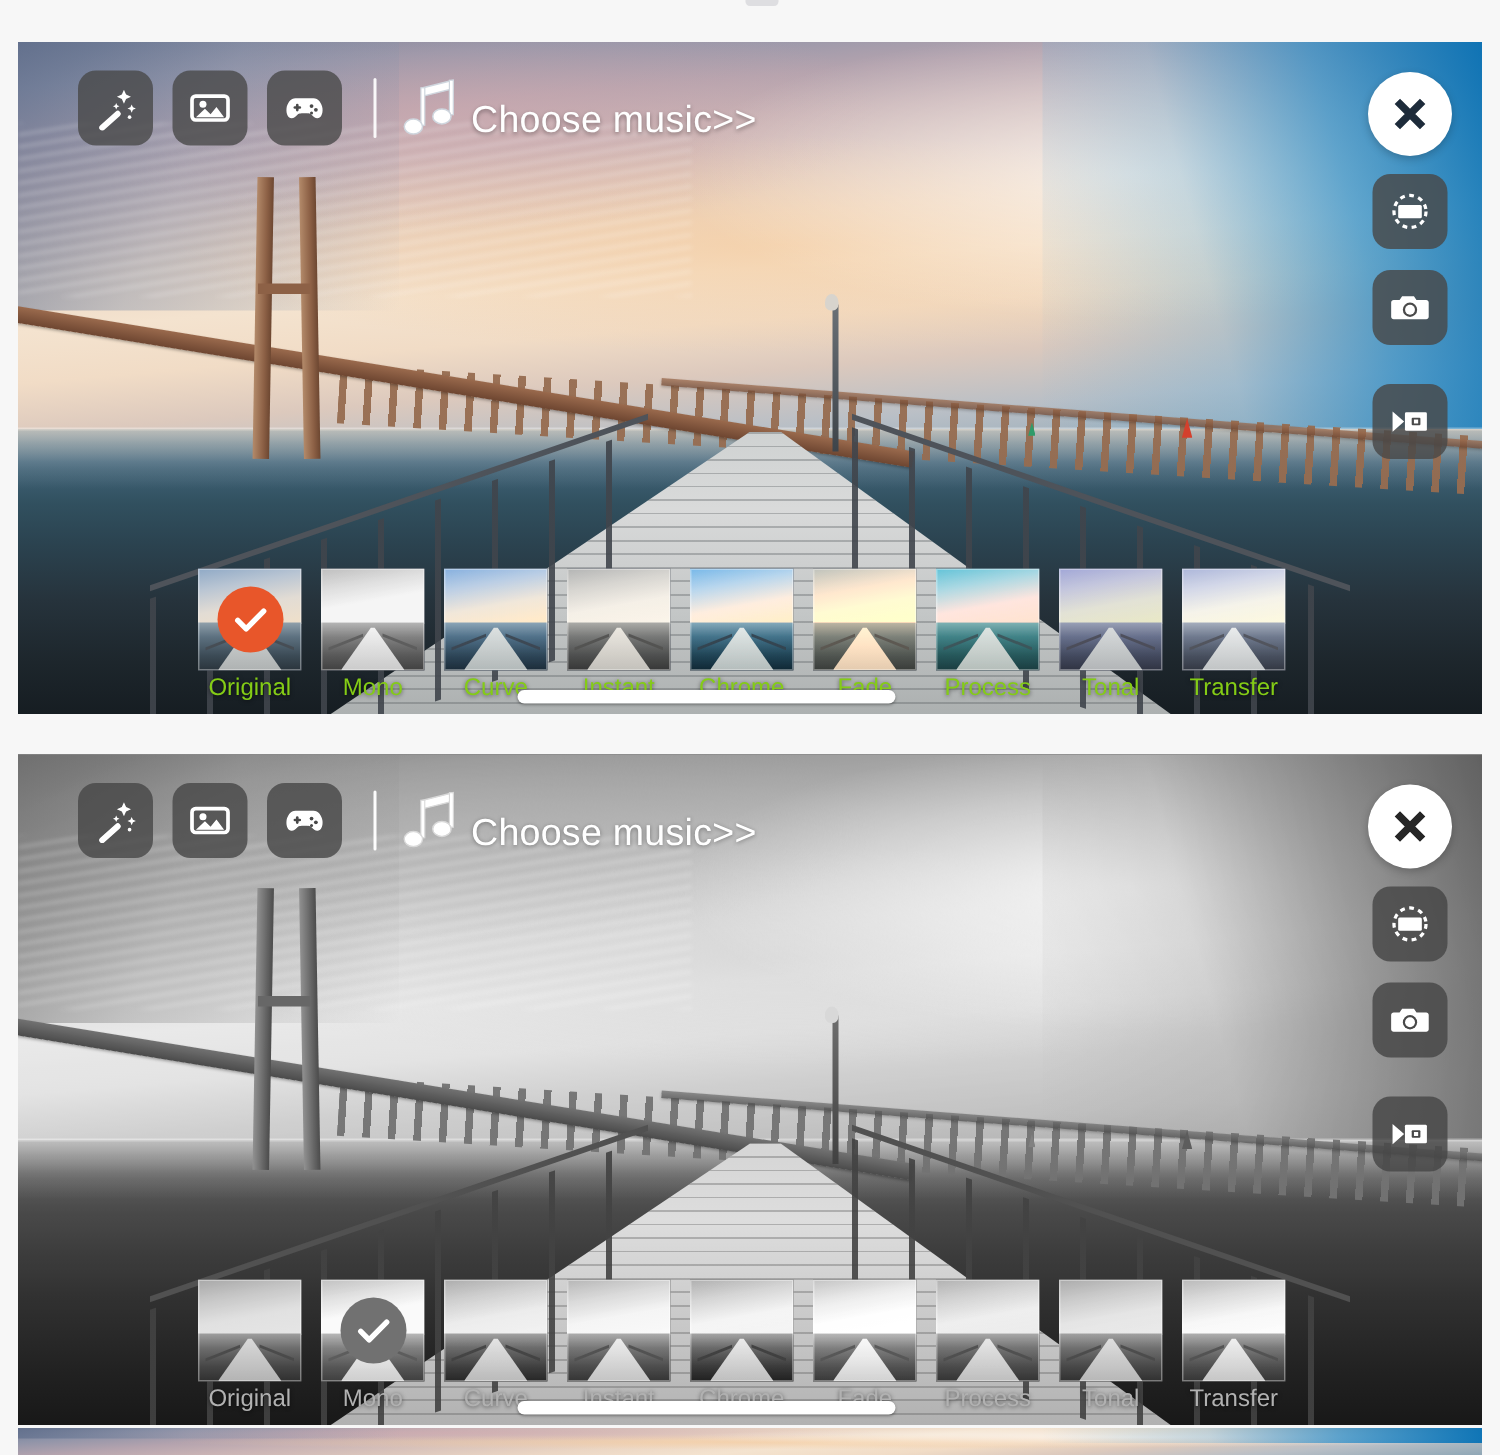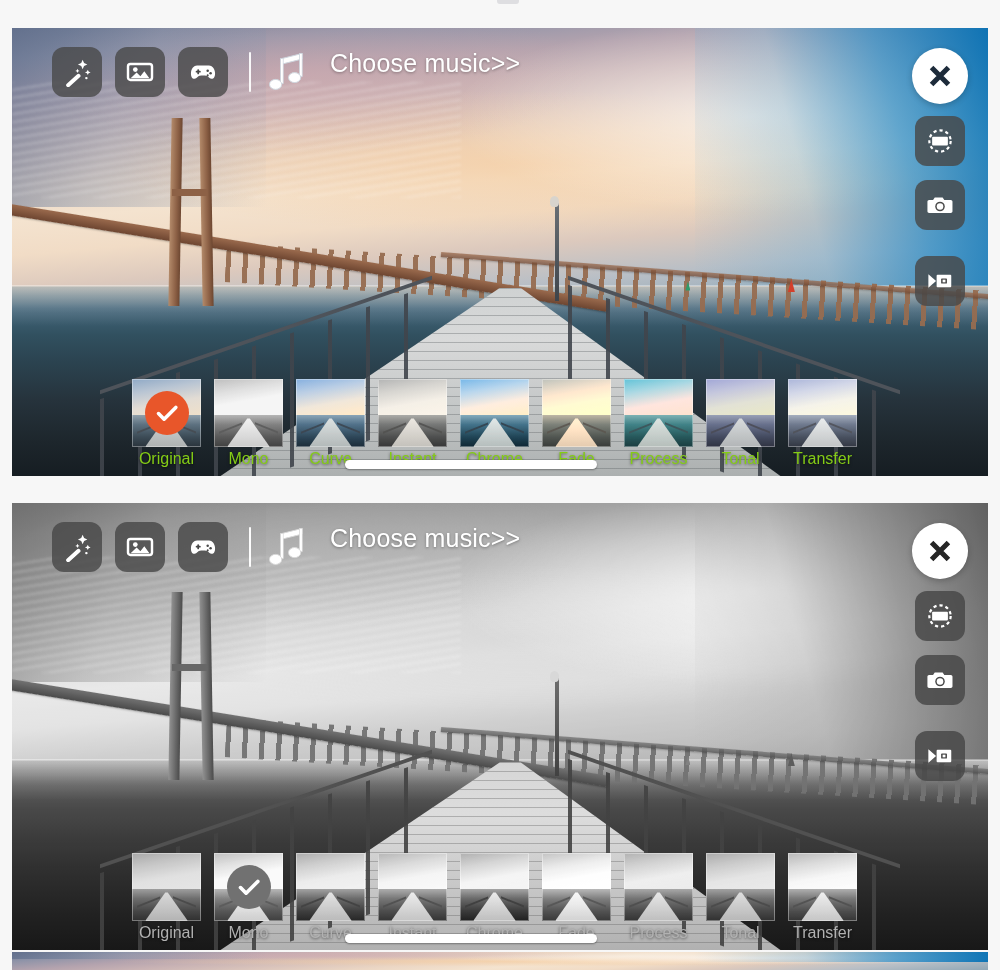--- a/index.html
+++ b/index.html
@@ -256,22 +256,22 @@
     cursor: pointer;
   }
   .tool-btn svg { width: 30px; height: 30px; display: block; }
   .tb-divider {
     width: 2px; height: 40px;
     background: rgba(255,255,255,.92);
     margin-left: 8px; margin-right: 2px;
     border-radius: 1px;
   }
   .music-wrap {
-    display: flex; align-items: flex-start;
-    gap: 20px; cursor: pointer;
+    display: flex; align-items: flex-end;
+    gap: 4px; cursor: pointer;
   }
   .music-wrap svg { width: 44px; height: 46px; display: block; }
   .music-label {
     color: #fff;
     font-size: 25px;
     letter-spacing: .2px;
     text-shadow: 0 1px 3px rgba(0,0,0,.35);
     white-space: nowrap;
   }
 

